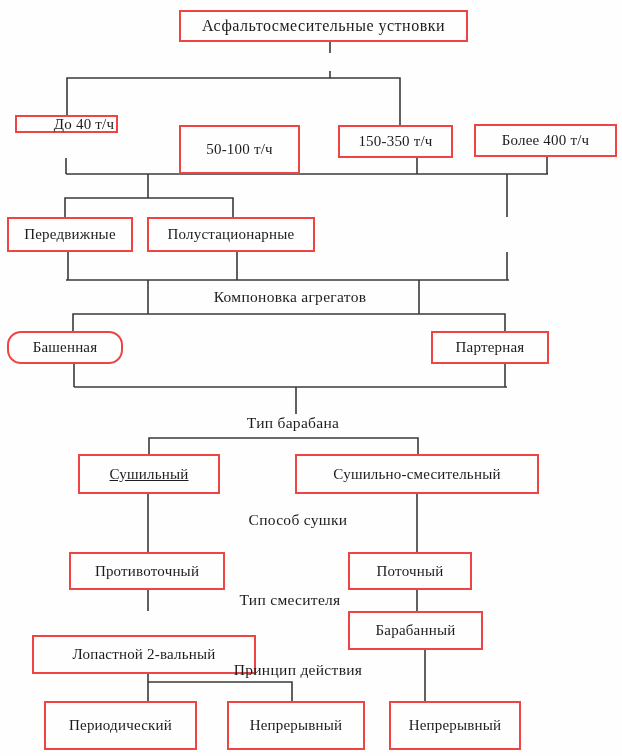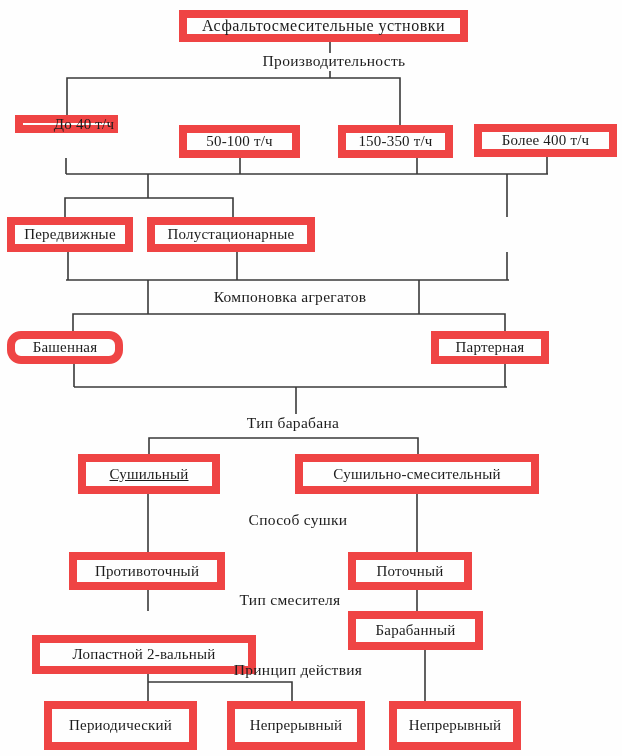--- a/index.html
+++ b/index.html
@@ -17,21 +17,21 @@
     overflow: hidden;
   }
   #wires {
     position: absolute;
     left: 0; top: 0;
     width: 622px; height: 756px;
   }
   .node {
     position: absolute;
     box-sizing: border-box;
-    border: 8px solid #ef4444;
+    border: 2px solid #ef4444;
     background: #fefefe;
     display: flex;
     align-items: center;
     justify-content: center;
     text-align: center;
     font-size: 15px;
     line-height: 1.1;
     letter-spacing: 0.2px;
     white-space: nowrap;
   }
@@ -69,24 +69,23 @@
     <path d="M296 387 V414"></path>
     <path d="M149 454 V438 H418 V454"></path>
     <path d="M148 494 V552 M417 494 V552"></path>
     <path d="M148 590 V611 M417 590 V611"></path>
     <path d="M148 650 V701 M148 682 H292 V701"></path>
     <path d="M425 650 V701"></path>
   </svg>
 
   <div class="node root" style="left:179px; top:10px; width:289px; height:32px;">Асфальтосмесительные устновки</div>
 
-  <div class="grouplabel" style="left:334px; top:52px;">Производительность</div>
 
   <div class="node" style="left:15px; top:115px; width:103px; height:18px;padding-left:35px;">До 40 т/ч</div>
-  <div class="node" style="left:179px; top:125px; width:121px; height:33px;">50-100 т/ч</div>
+  <div class="node" style="left:179px; top:125px; width:121px; height:49px;">50-100 т/ч</div>
   <div class="node" style="left:338px; top:125px; width:115px; height:33px;">150-350 т/ч</div>
   <div class="node" style="left:474px; top:124px; width:143px; height:33px;">Более 400 т/ч</div>
 
   <div class="node" style="left:147px; top:217px; width:168px; height:35px;">Полустационарные</div>
   <div class="node" style="left:7px; top:217px; width:126px; height:35px;">Передвижные</div>
 
   <div class="grouplabel" style="left:290px; top:288px;">Компоновка агрегатов</div>
 
   <div class="node" style="left:7px; top:331px; width:116px; height:33px;border-radius:14px;">Башенная</div>
   <div class="node" style="left:431px; top:331px; width:118px; height:33px;">Партерная</div>

